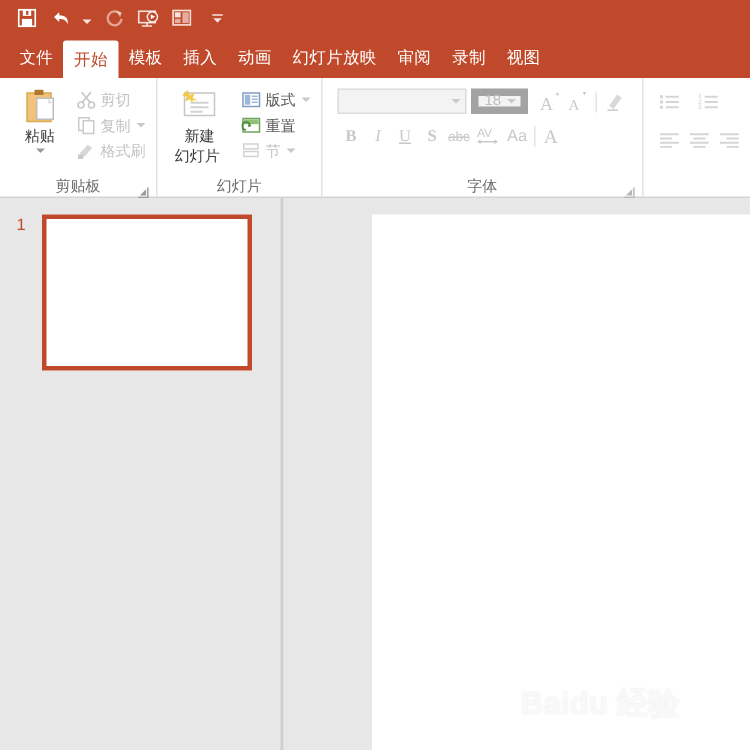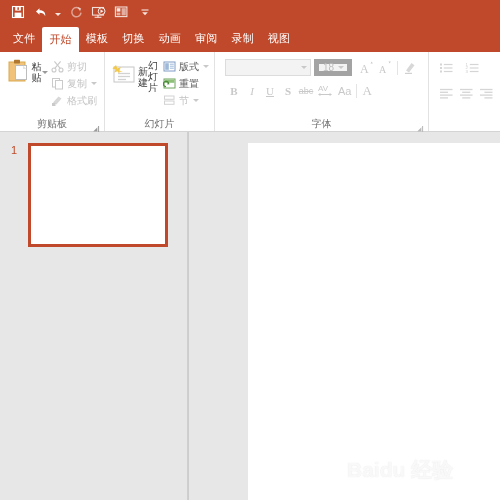--- a/index.html
+++ b/index.html
@@ -93,21 +93,21 @@
     display: flex; align-items: center; justify-content: center;
     position: relative;
   }
   .dialog-launcher {
     position: absolute; right: 4px; bottom: 2px;
     width: 9px; height: 9px;
   }
 
   
   .bigbtn {
-    display: flex; flex-direction: row;
+    display: flex; flex-direction: column;
     align-items: center; justify-content: flex-start;
     width: 44px;
     padding-top: 2px;
   }
   .bigbtn .bicon { height: 26px; display: flex; align-items: center; }
   .bigbtn .blabel {
     font-size: 10px; color: #3b3b3b;
     text-align: center; line-height: 11px;
     margin-top: 2px;
   }
@@ -304,22 +304,23 @@
         <line x1="1.5" y1="3" x2="8.5" y2="3" stroke="rgba(255,255,255,0.85)" stroke-width="1.1"></line>
         <path d="M2.2 5.2 L7.8 5.2 L5 8.2 Z" fill="rgba(255,255,255,0.85)"></path>
       </svg>
     </div>
   </div>
 
   <div class="tabs-bar">
     <div class="tab">文件</div>
     <div class="tab active">开始</div>
     <div class="tab">模板</div>
-    <div class="tab">切换</div>
+    <div class="tab">插入</div>
     <div class="tab">动画</div>
+    <div class="tab">幻灯片放映</div>
     <div class="tab">审阅</div>
     <div class="tab">录制</div>
     <div class="tab">视图</div>
   </div>
 
   <div class="ribbon">
 
     <div class="rgroup" style="width:105px;">
       <div class="rgroup-body">
         <div class="bigbtn">

